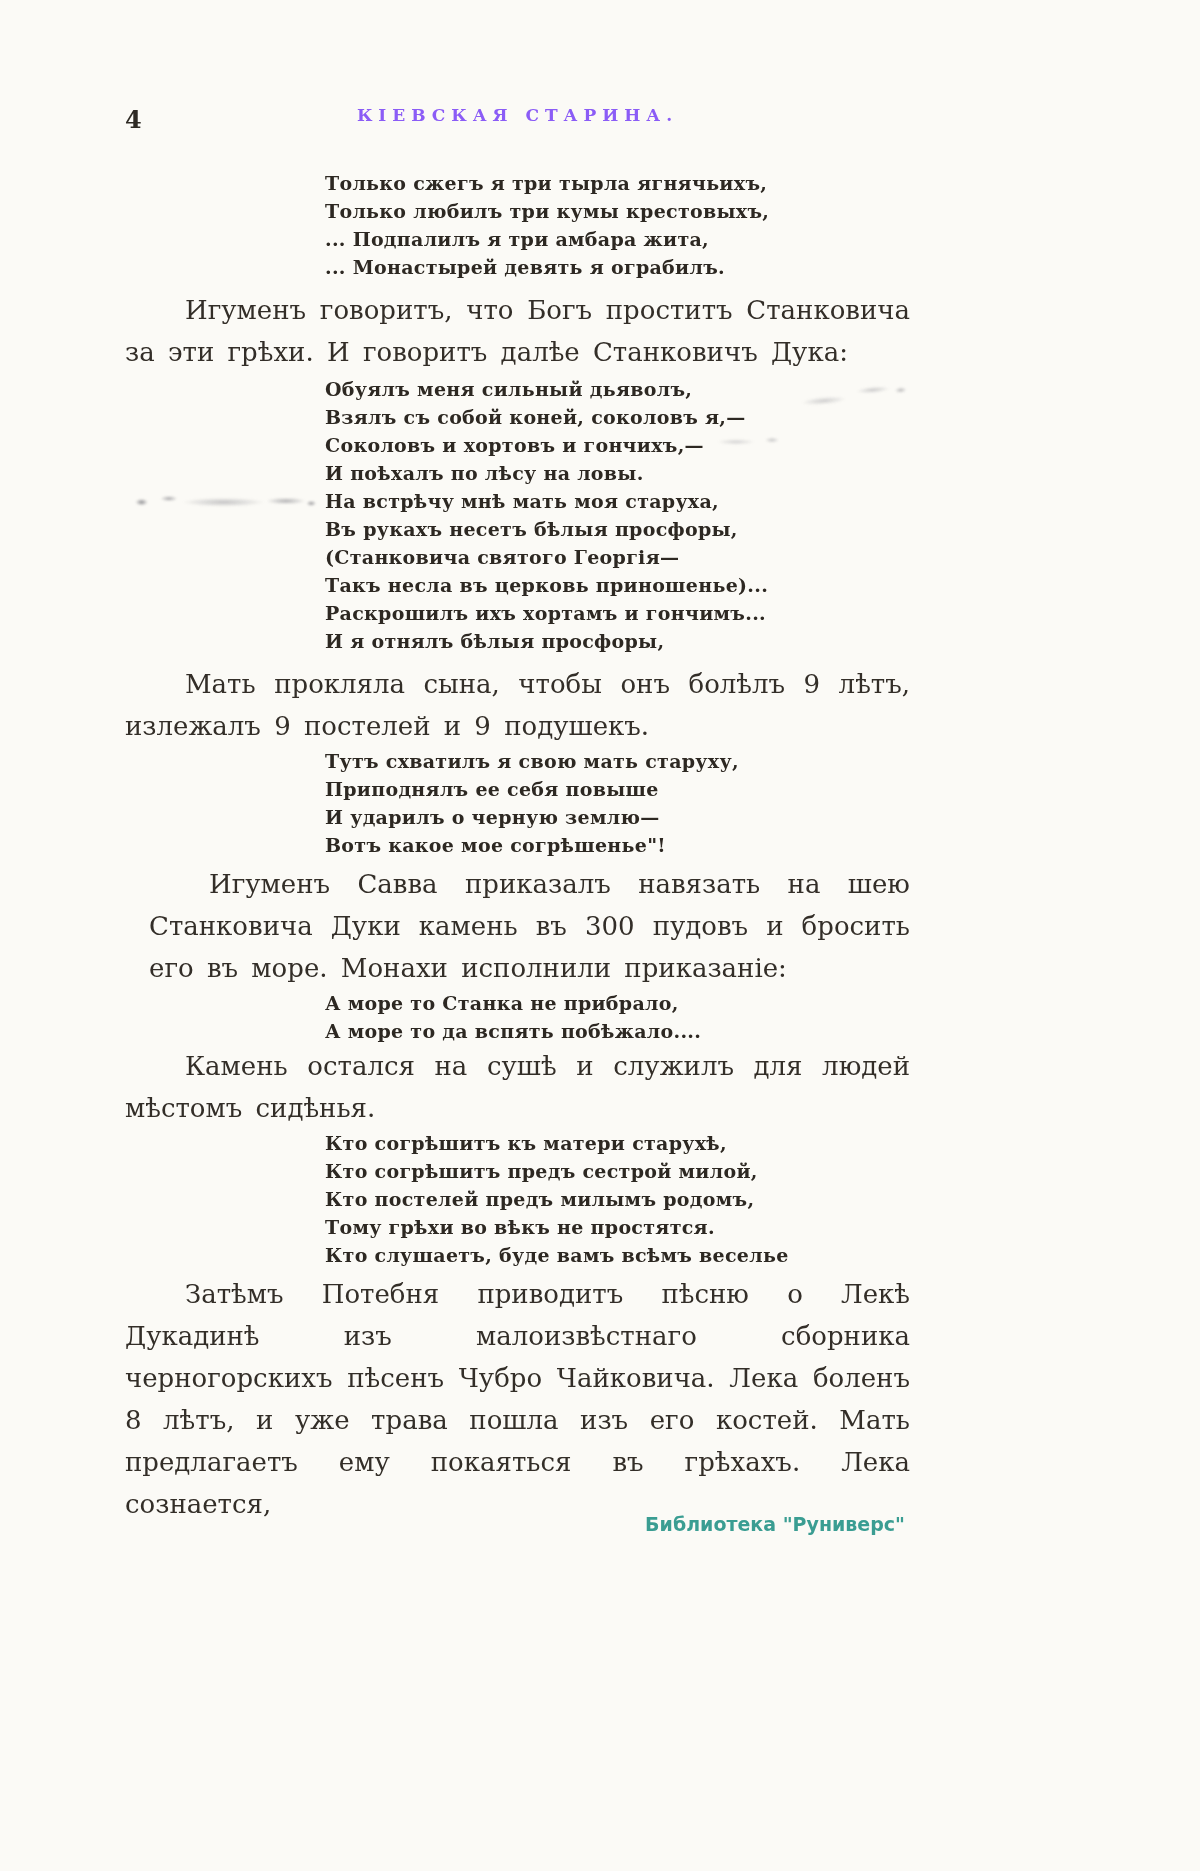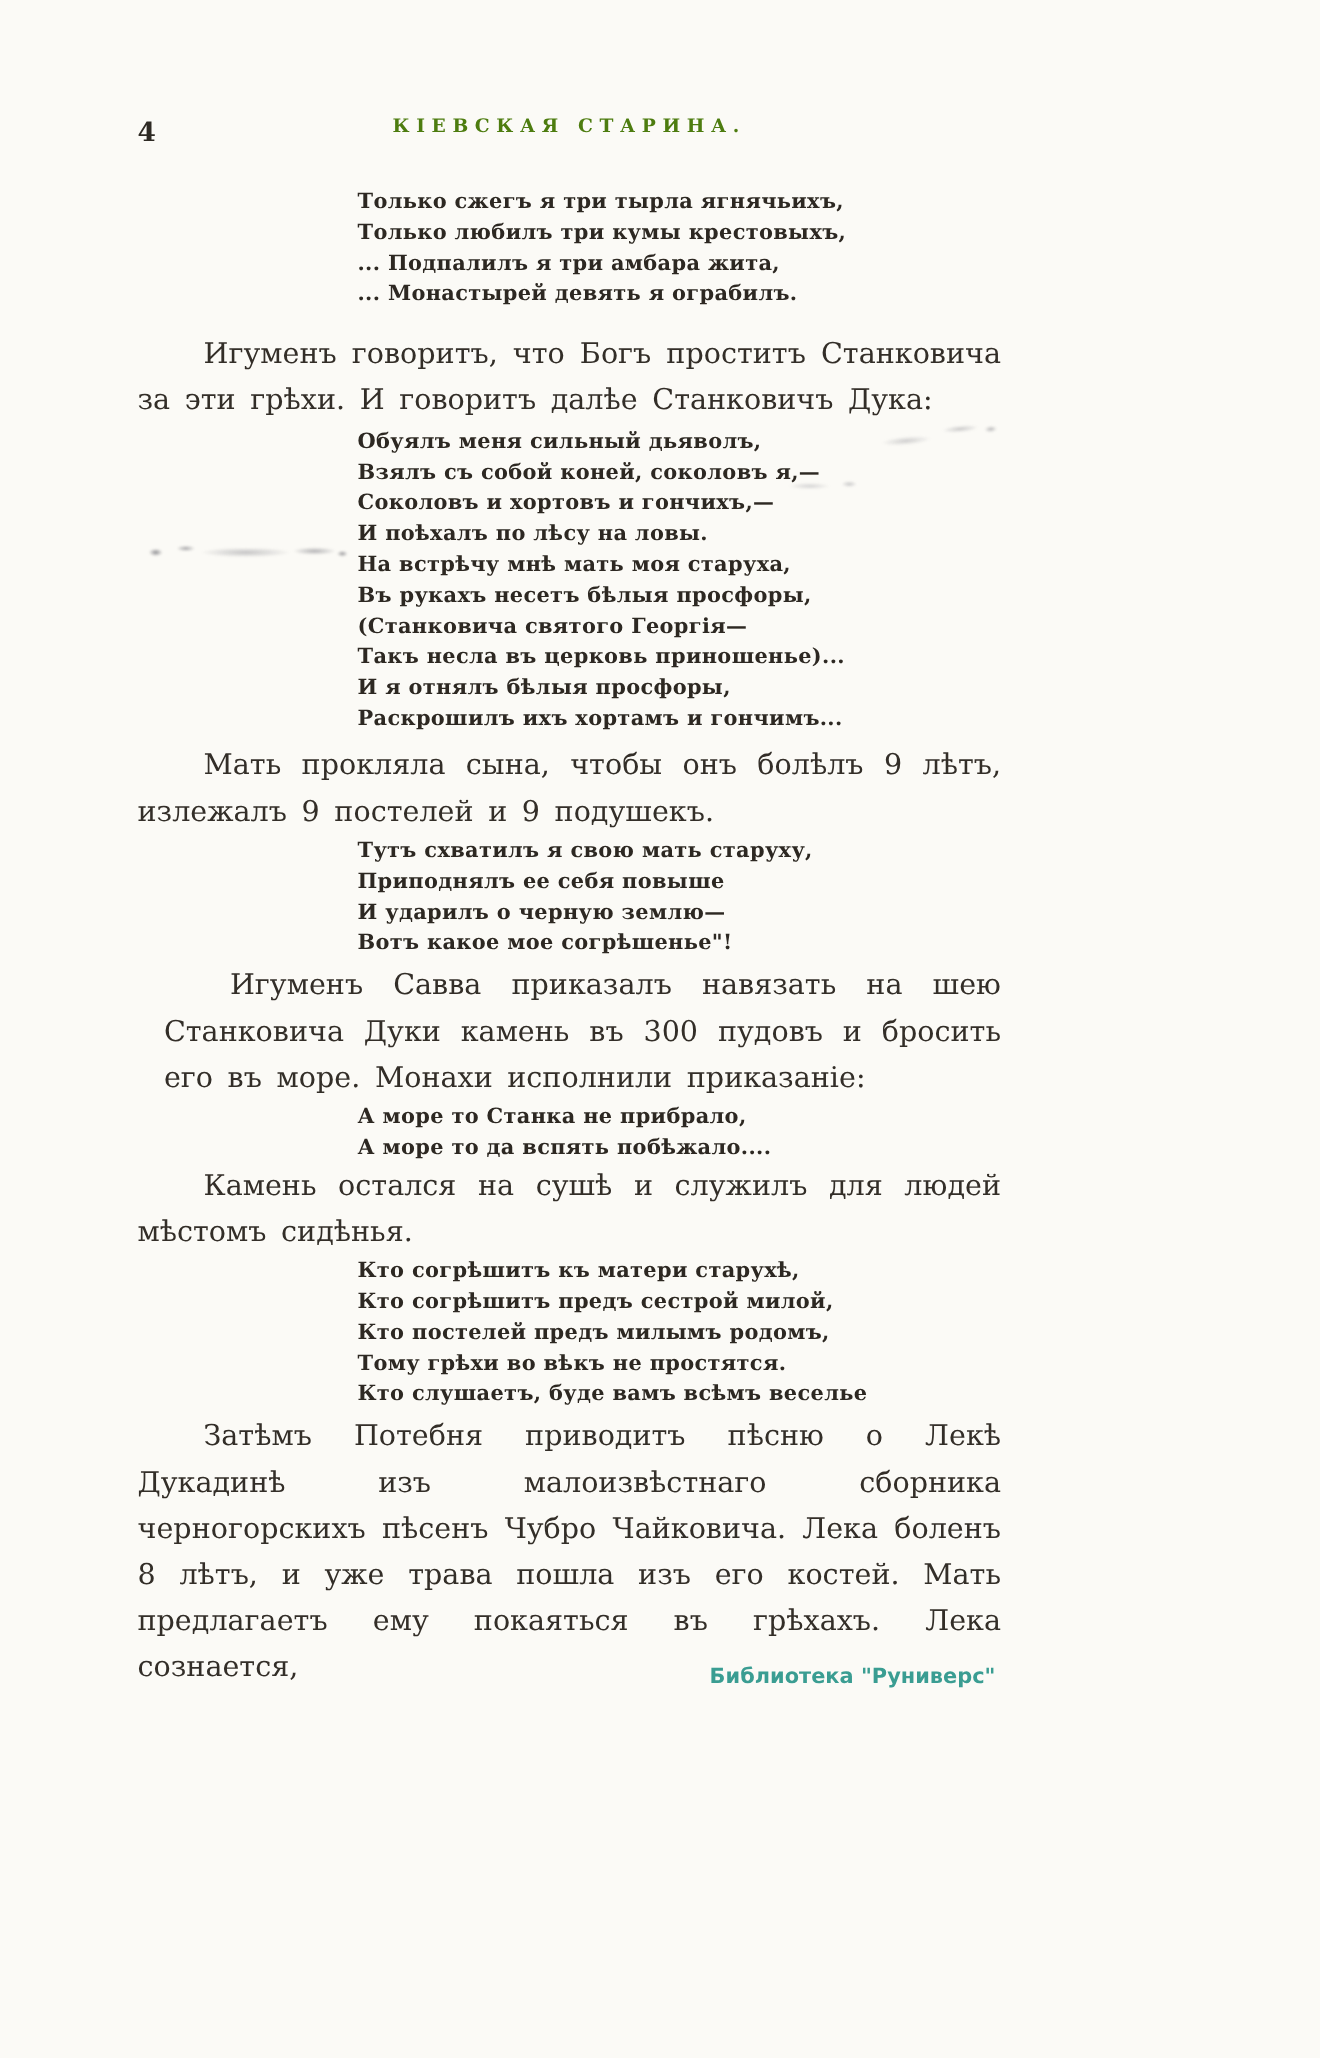--- a/index.html
+++ b/index.html
@@ -30,21 +30,21 @@
     font-size: 24px;
     font-weight: 700;
     color: #2e2a24;
   }
   .running-head {
     display: block;
     text-align: center;
     font-size: 17px;
     font-weight: 700;
     letter-spacing: 6px;
-    color: #4d7c0f;
+    color: #8b5cf6;
   }
   .verse {
     margin: 0 0 0 200px;
     font-size: 19px;
     font-weight: 700;
     line-height: 28px;
     letter-spacing: 0.3px;
     color: #2d2822;
   }
   .verse .vl { white-space: nowrap; }
@@ -55,21 +55,21 @@
   .v5 { margin-top: 0; }
   .prose {
     margin: 0;
     font-size: 26px;
     line-height: 42px;
     text-align: justify;
     text-indent: 60px;
     word-spacing: 5px;
     color: #332e28;
   }
-  .p1 { margin-top: 20px; }
+  .p1 { margin-top: 8px; }
   .p2 { margin-top: 8px; }
   .p3 { margin-top: 4px; margin-left: 24px; }
   .p4 { margin-top: 0; }
   .p5 { margin-top: 4px; }
   .smudge {
     position: absolute;
     pointer-events: none;
     filter: blur(1.2px);
   }
   .s1 {
@@ -129,22 +129,22 @@
 
     <div class="verse v2">
       <div class="vl">Обуялъ меня сильный дьяволъ,</div>
       <div class="vl">Взялъ съ собой коней, соколовъ я,—</div>
       <div class="vl">Соколовъ и хортовъ и гончихъ,—</div>
       <div class="vl">И поѣхалъ по лѣсу на ловы.</div>
       <div class="vl">На встрѣчу мнѣ мать моя старуха,</div>
       <div class="vl">Въ рукахъ несетъ бѣлыя просфоры,</div>
       <div class="vl">(Станковича святого Георгія—</div>
       <div class="vl">Такъ несла въ церковь приношенье)...</div>
+      <div class="vl">Раскрошилъ ихъ хортамъ и гончимъ...</div>
       <div class="vl">И я отнялъ бѣлыя просфоры,</div>
-      <div class="vl">Раскрошилъ ихъ хортамъ и гончимъ...</div>
     </div>
 
     <p class="prose p2">Мать прокляла сына, чтобы онъ болѣлъ 9 лѣтъ, излежалъ 9 постелей и 9 подушекъ.</p>
 
     <div class="verse v3">
       <div class="vl">Тутъ схватилъ я свою мать старуху,</div>
       <div class="vl">Приподнялъ ее себя повыше</div>
       <div class="vl">И ударилъ о черную землю—</div>
       <div class="vl">Вотъ какое мое согрѣшенье"!</div>
     </div>

